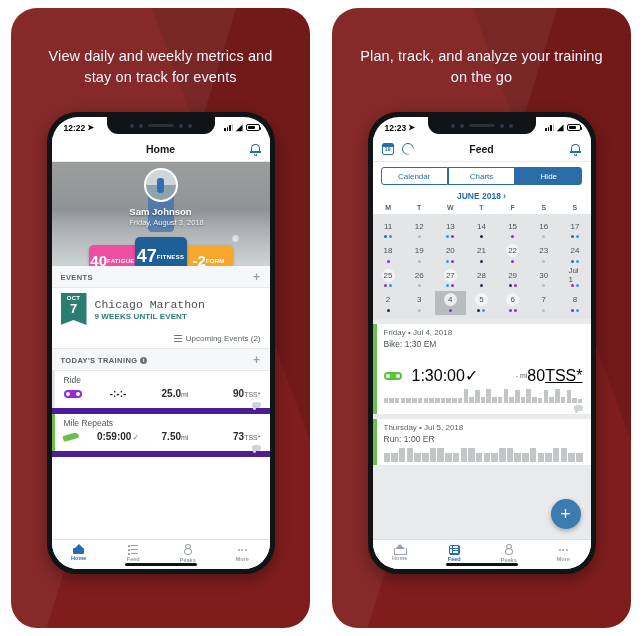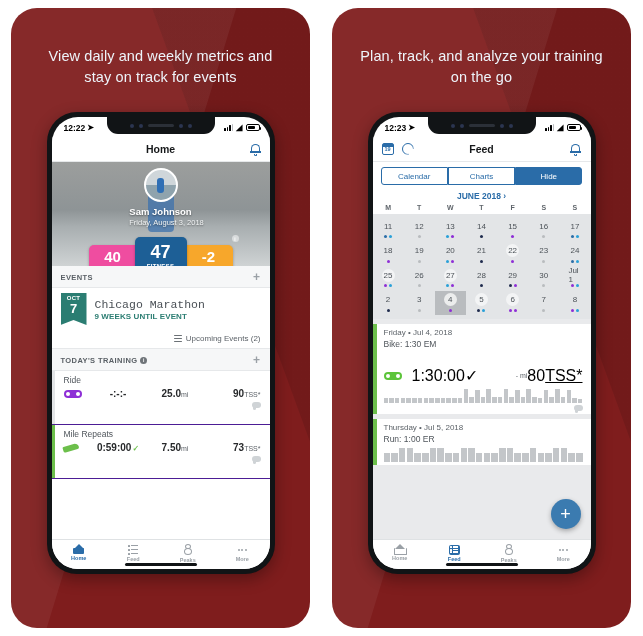--- a/index.html
+++ b/index.html
@@ -122,21 +122,21 @@
   .hero .udate {
     position: absolute; top: 56px; left: 12px; right: 0; text-align: center;
     color: #f2f4f5; font-size: 7.5px; text-shadow: 0 1px 2px rgba(0,0,0,.45);
   }
   .metrics {
     position: absolute; bottom: -9px; left: 0; right: 0;
     display: flex; align-items: flex-end; justify-content: center;
   }
   .m {
     width: 48px; height: 30px; border-radius: 5px;
-    display: flex; flex-direction: column; align-items: center; justify-content: center;
+    display: flex; align-items: center; justify-content: center;
     color: #fff; box-shadow: 0 1px 3px rgba(0,0,0,.28);
   }
   .m .v { font-size: 15px; font-weight: bold; line-height: 1; }
   .m .l { font-size: 6px; font-weight: bold; letter-spacing: .3px; margin-top: 2px; }
   .m.mid { width: 52px; height: 38px; z-index: 3; }
   .m.mid .v { font-size: 18px; }
   .m.left { border-top-right-radius:0; border-bottom-right-radius:0; margin-right:-2px; }
   .m.right { border-top-left-radius:0; border-bottom-left-radius:0; margin-left:-2px; }
   .info-dot {
     position: absolute; right: 31px; bottom: 24px;
@@ -170,21 +170,21 @@
   .event-txt .sub { font-size: 8px; font-weight: bold; color: #2b7d72; margin-top: 1px; letter-spacing:.1px;}
   .upcoming {
     display:flex; align-items:center; justify-content:flex-end; gap:4px;
     padding: 4px 9px 5px 9px; font-size: 8px; color:#5d6369; background:#fff;
     border-bottom: 1px solid #e6e8ea;
   }
   .listicon { display:flex;flex-direction:column;gap:1.3px; }
   .listicon span { display:block; width:8px;height:1.5px;background:#6b7176;border-radius:.5px;}
 
   
-  .wk { position: relative; background:#fff; border-bottom:1px solid #4c1d95; padding: 4px 9px 16px 12px; }
+  .wk { position: relative; background:#fff; border-bottom:6px solid #4c1d95; padding: 4px 9px 0 12px; }
   .wk .stripe { position:absolute; left:0; top:0; bottom:0; width:3px; }
   .wk .wtitle { font-size: 8.5px; color: #4f555b; margin-bottom: 3px; }
   .wk .wrow { display:flex; align-items:center; }
   .wk .icon { width: 26px; flex:none; display:flex; align-items:center; }
   .wk .dur { flex: 1; text-align:center; font-size: 10px; font-weight:bold; color:#27292b; position:relative;}
   .wk .dur .chk { color:#6cbf4b; font-weight:bold; font-size:8px; margin-left:1px;}
   .wk .dist { flex: 1; text-align:center; font-size: 10px; font-weight:bold; color:#27292b; }
   .wk .dist u { text-decoration:none; font-size:7px; font-weight:normal; color:#5d6369; }
   .wk .tss { flex: 1; text-align:right; font-size: 10px; font-weight:bold; color:#27292b; }
   .wk .tss u { text-decoration:none; font-size:7px; font-weight:normal; color:#5d6369; }

